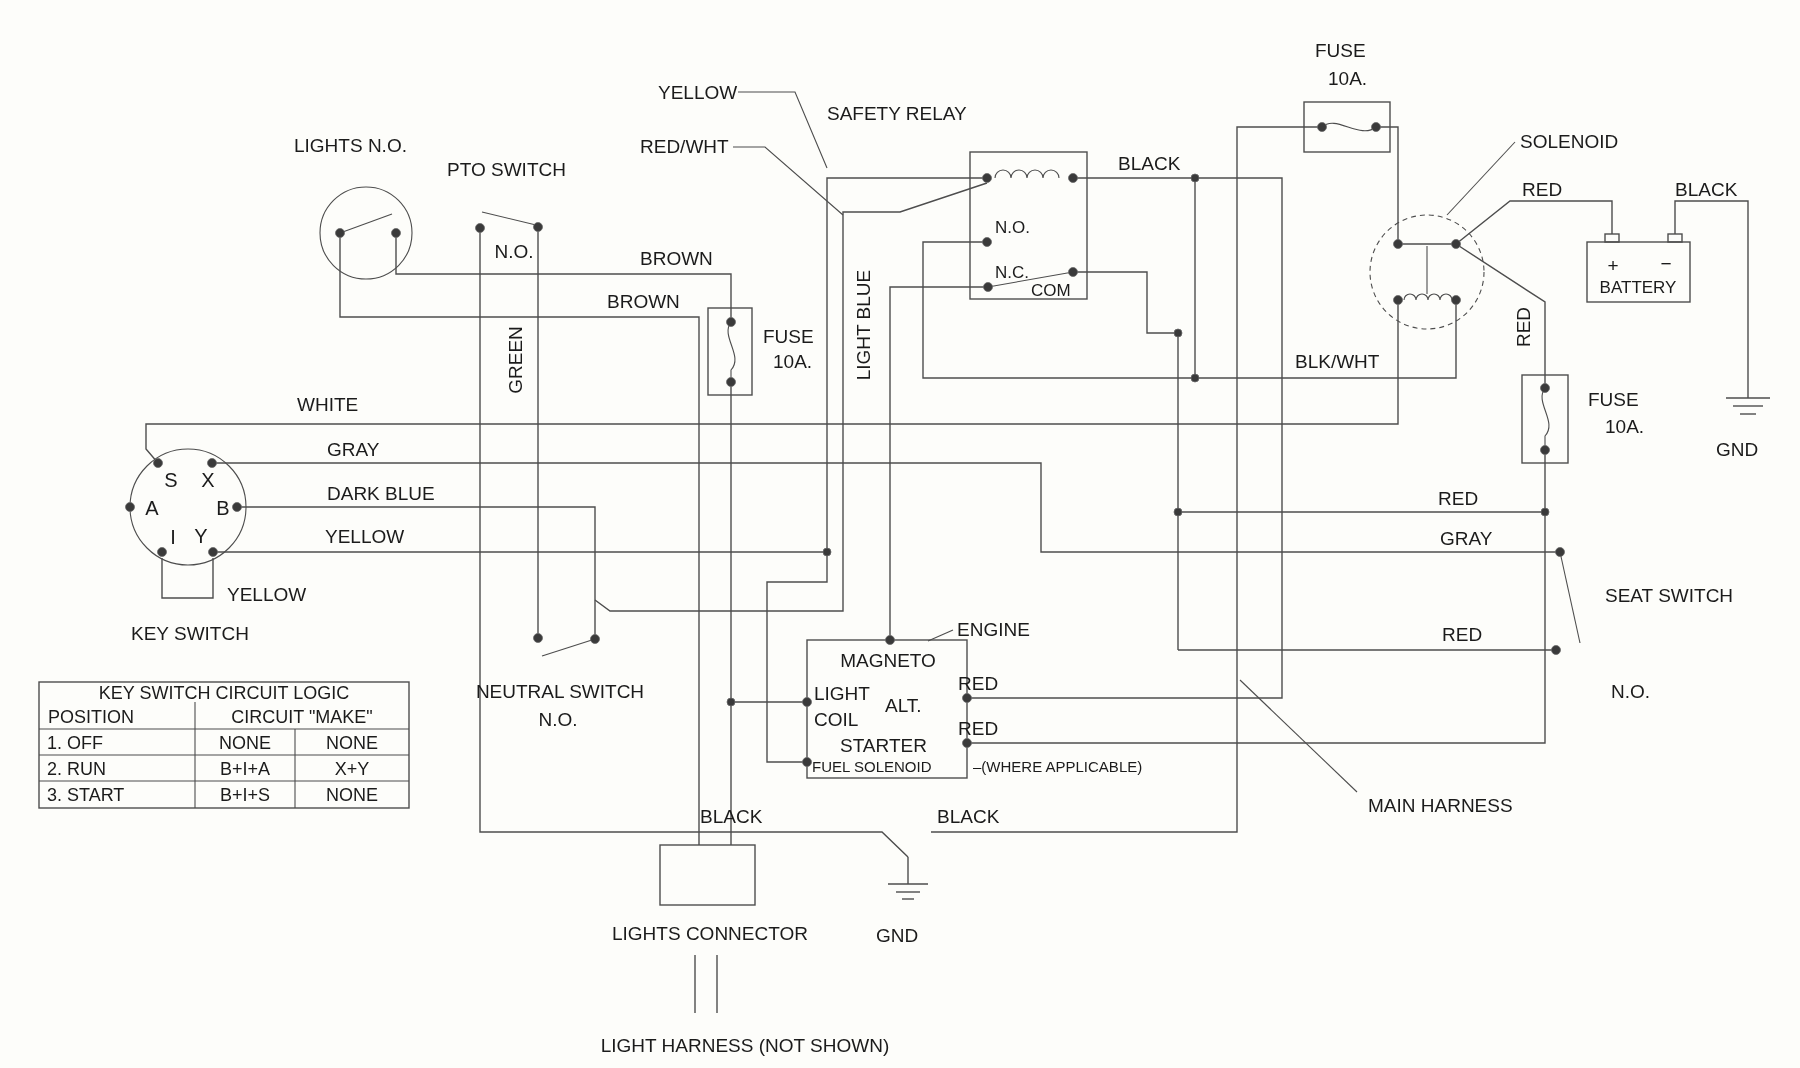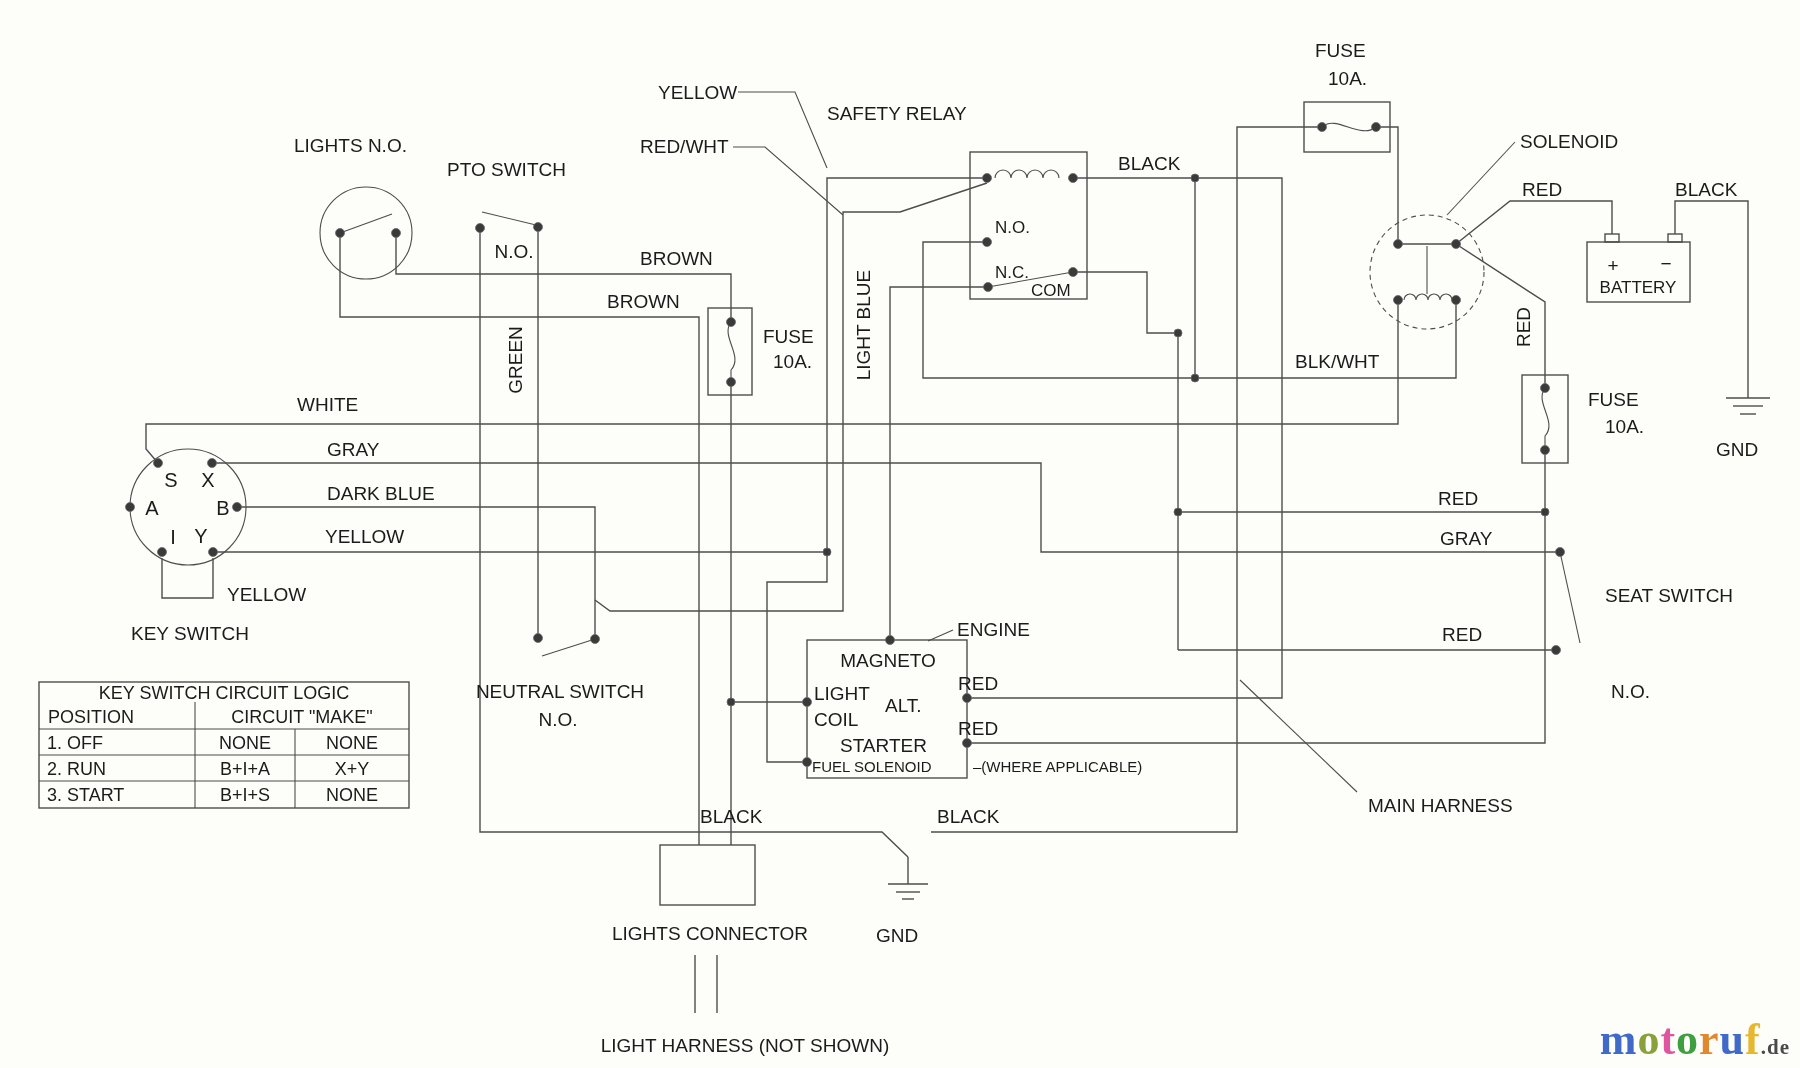--- a/index.html
+++ b/index.html
@@ -289,16 +289,13 @@
     <text x="700" y="823">BLACK</text>
     <text x="937" y="823">BLACK</text>
     <text class="mid" x="897" y="942">GND</text>
     <text class="mid" x="710" y="940">LIGHTS CONNECTOR</text>
     <text class="mid" x="745" y="1052">LIGHT HARNESS (NOT SHOWN)</text>
     <text x="1368" y="812">MAIN HARNESS</text>
   </g>
 </svg>
 
 
-<div id="logo">
-  <span style="color: rgb(65, 105, 200);">m</span><span style="color: rgb(138, 160, 58);">o</span><span style="color: rgb(224, 85, 159);">t</span><span style="color: rgb(63, 158, 63);">o</span><span style="color: rgb(224, 137, 46);">r</span><span style="color: rgb(65, 105, 200);">u</span><span style="color: rgb(230, 184, 46);">f</span><span class="suffix">.de</span>
 </div>
-</div>
 
 </body></html>

